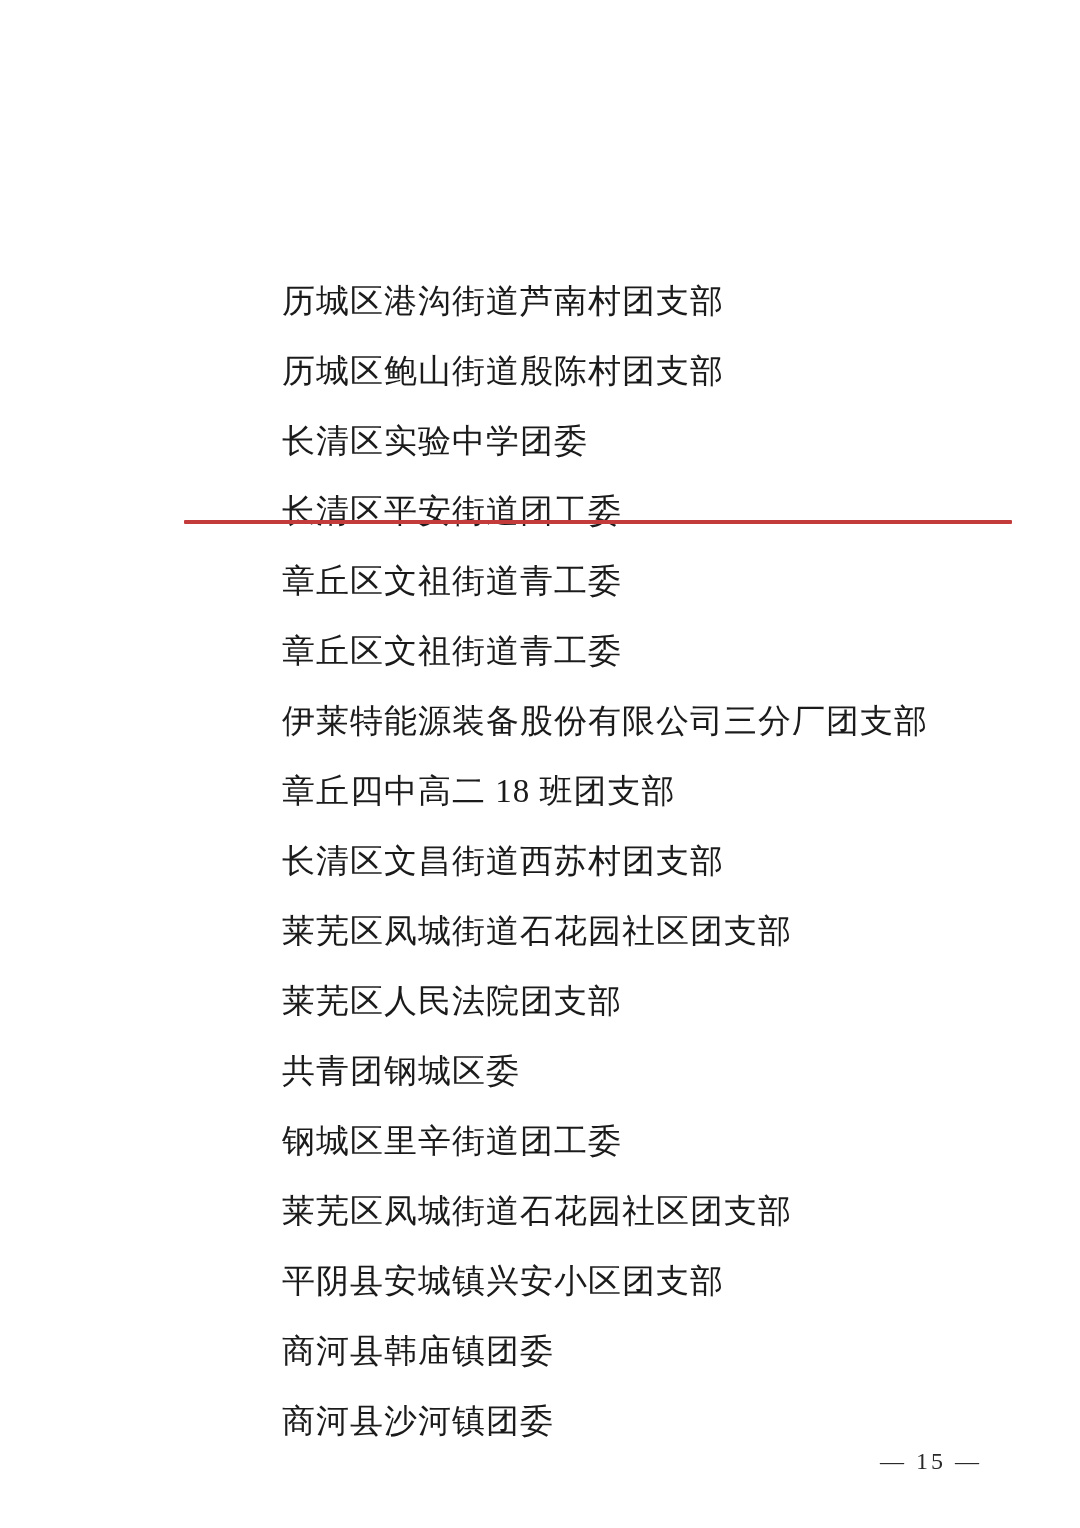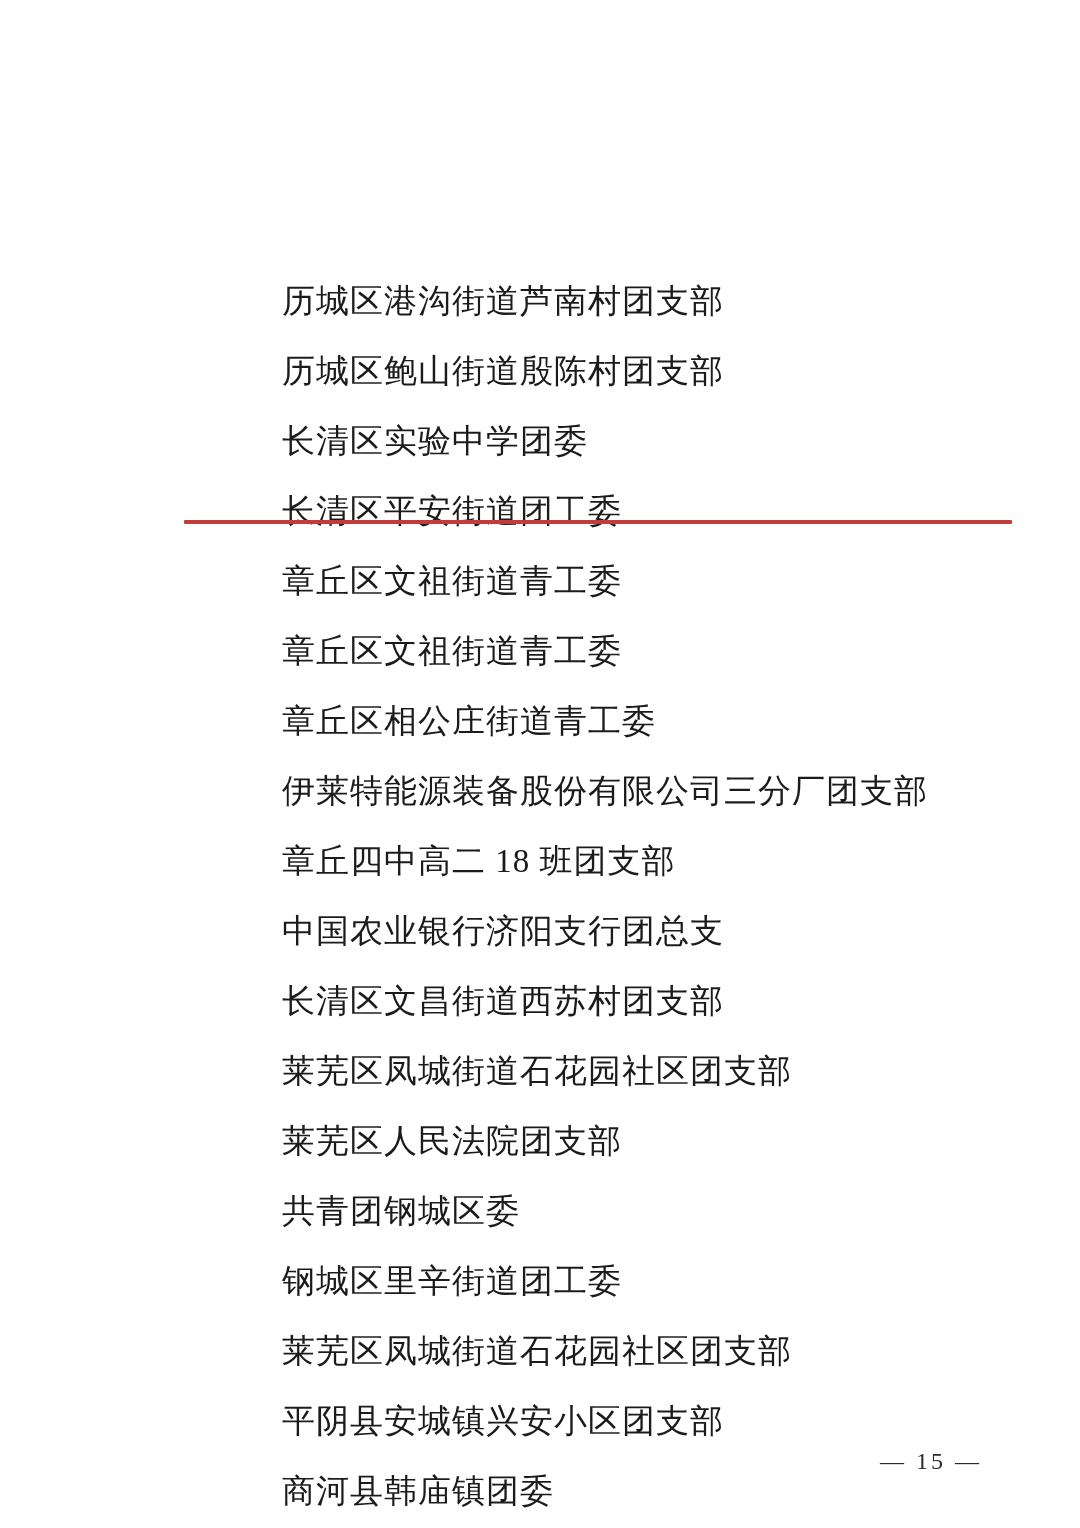--- a/index.html
+++ b/index.html
@@ -67,24 +67,22 @@
 
 <div class="page">
 
   <div class="org-list">
     <div class="item">历城区港沟街道芦南村团支部</div>
     <div class="item">历城区鲍山街道殷陈村团支部</div>
     <div class="item">长清区实验中学团委</div>
     <div class="item">长清区平安街道团工委</div>
     <div class="item">章丘区文祖街道青工委</div>
     <div class="item">章丘区文祖街道青工委</div>
-    <div class="item">章丘区相公庄街道青工委</div>
     <div class="item">伊莱特能源装备股份有限公司三分厂团支部</div>
     <div class="item">章丘四中高二 18 班团支部</div>
-    <div class="item">中国农业银行济阳支行团总支</div>
     <div class="item">长清区文昌街道西苏村团支部</div>
     <div class="item">莱芜区凤城街道石花园社区团支部</div>
     <div class="item">莱芜区人民法院团支部</div>
     <div class="item group-break">共青团钢城区委</div>
     <div class="item">钢城区里辛街道团工委</div>
     <div class="item">莱芜区凤城街道石花园社区团支部</div>
     <div class="item">平阴县安城镇兴安小区团支部</div>
     <div class="item">商河县韩庙镇团委</div>
     <div class="item">商河县沙河镇团委</div>
   </div>

